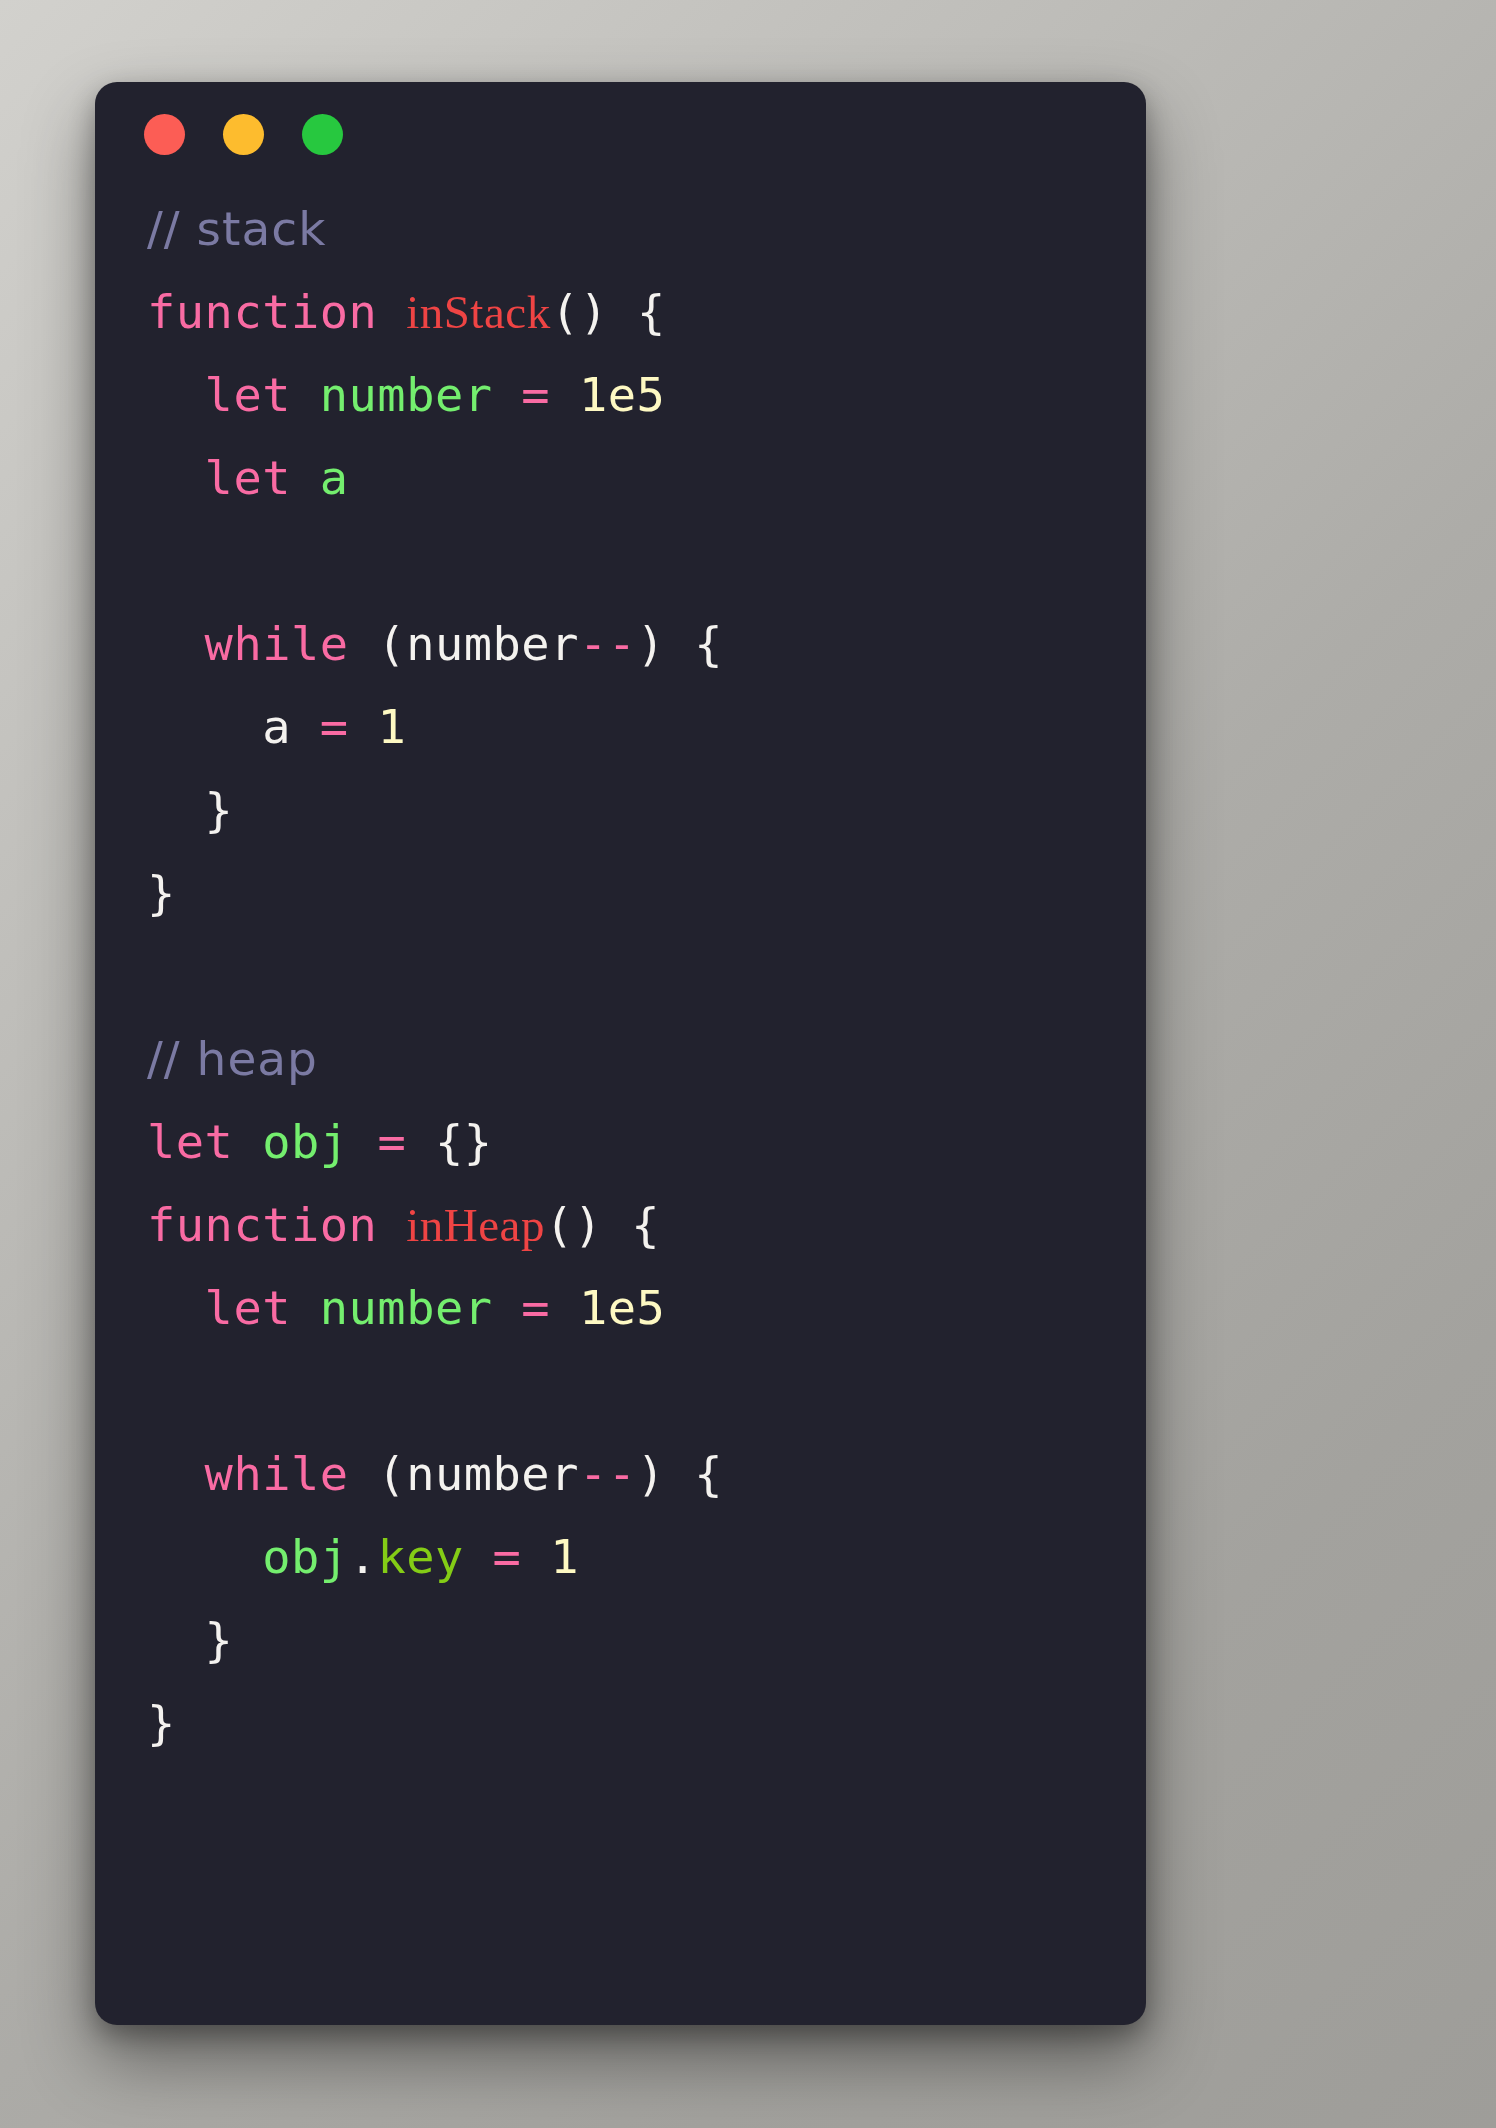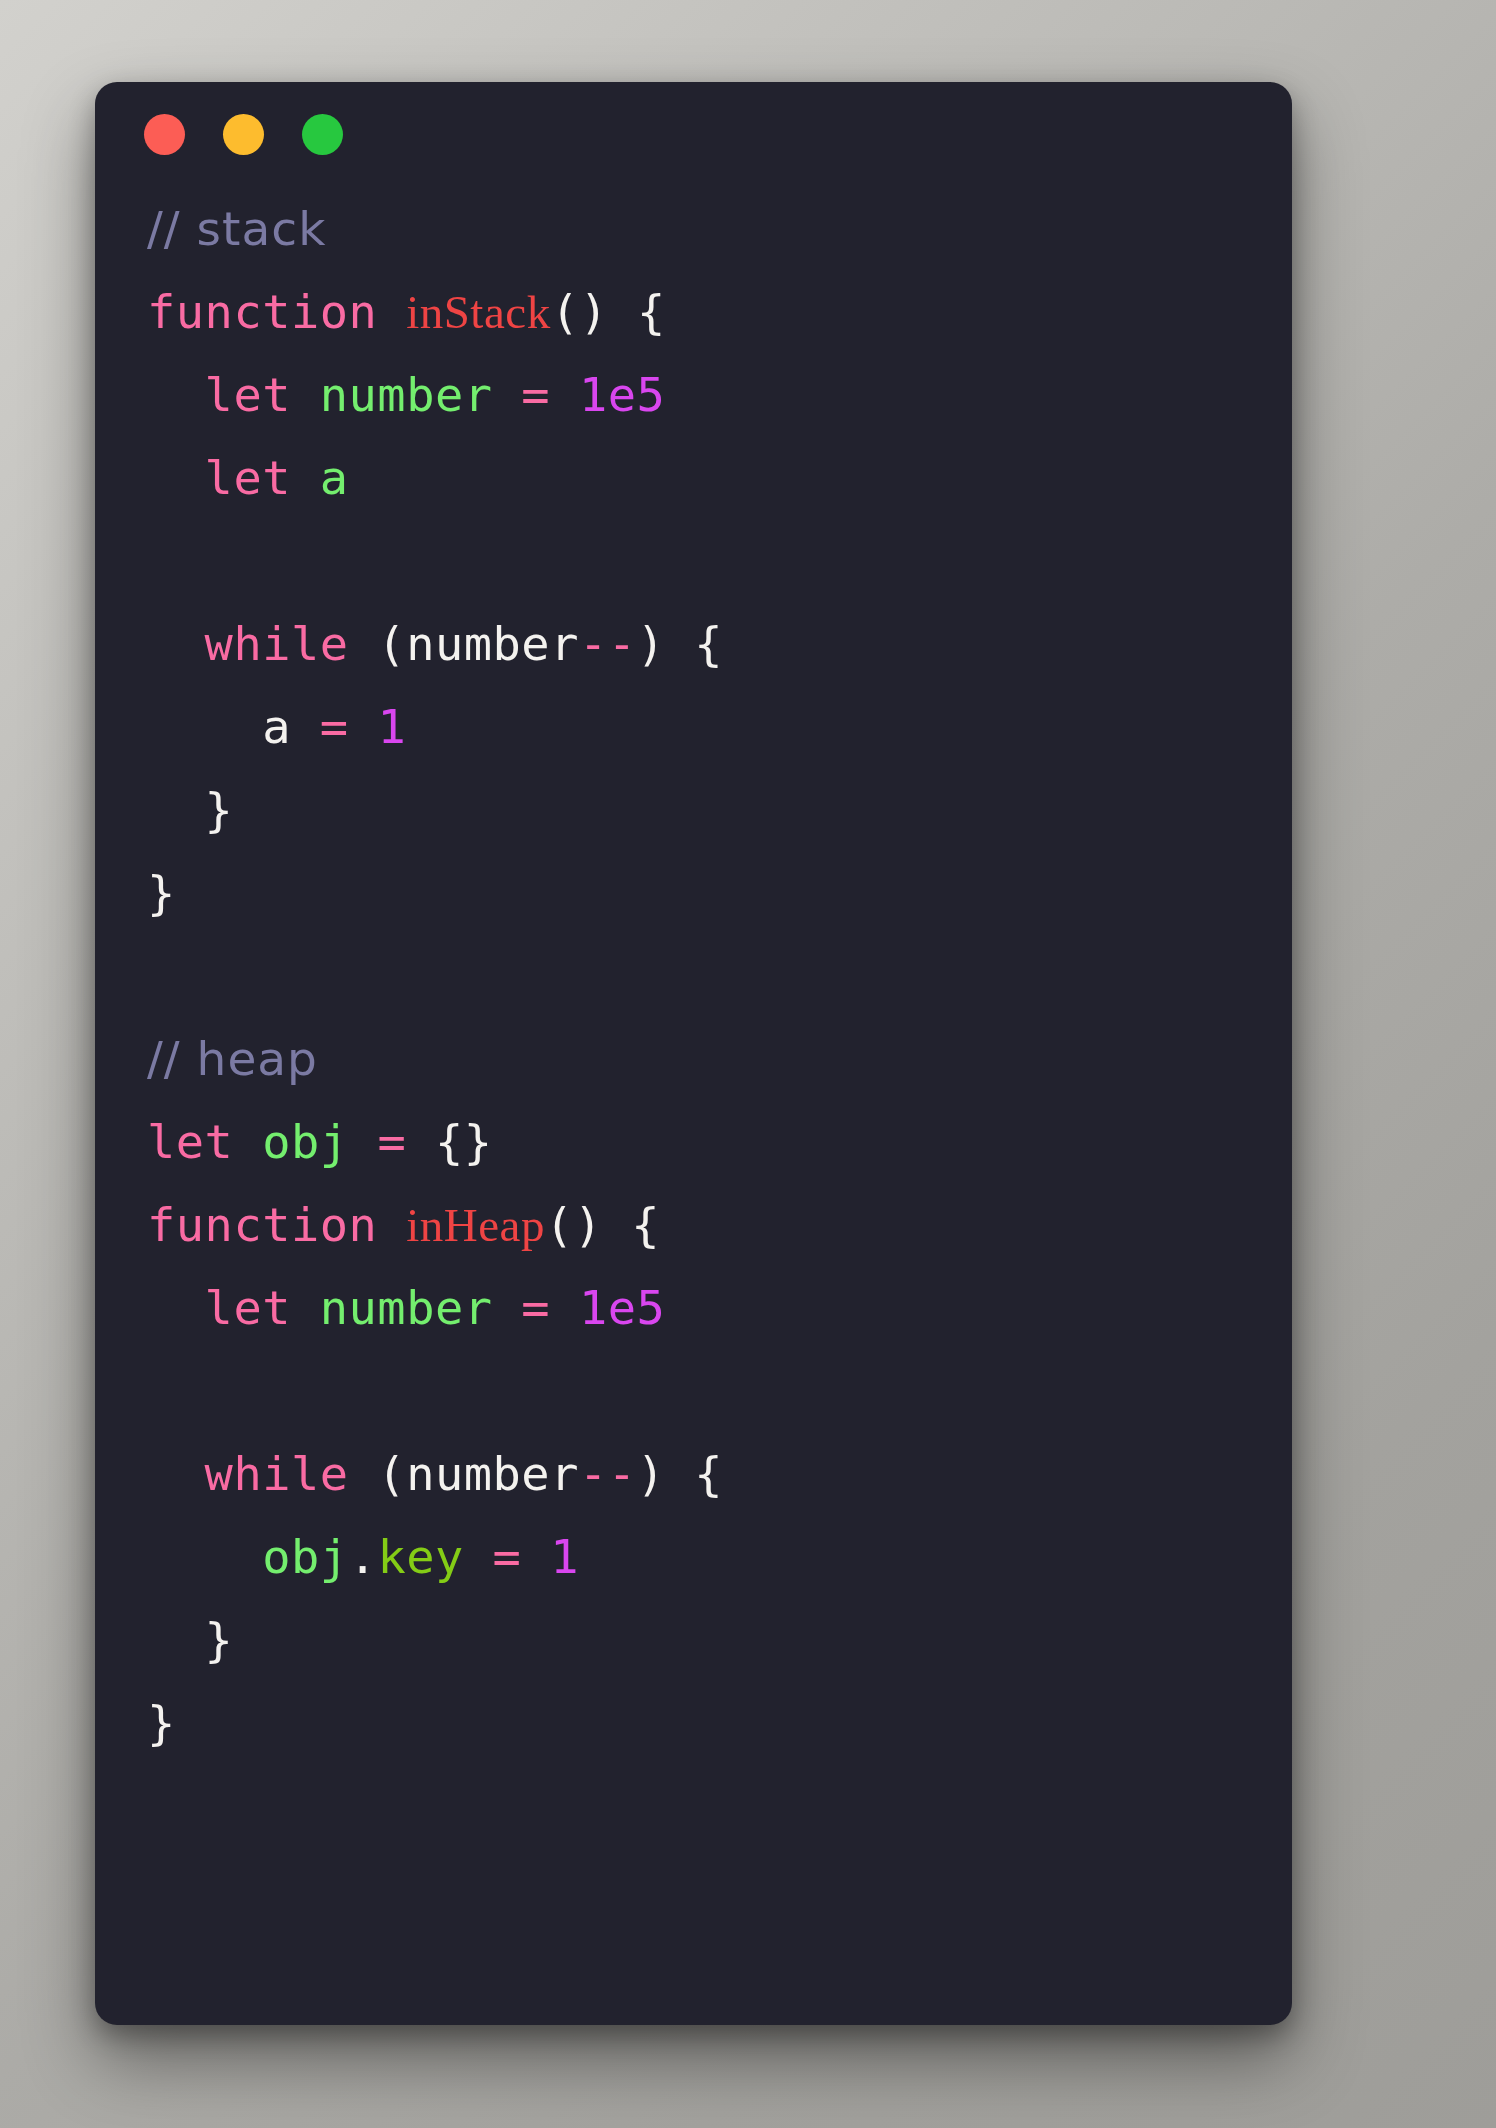--- a/index.html
+++ b/index.html
@@ -14,21 +14,21 @@
     font-family: "DejaVu Sans Mono", monospace;
     display: flex;
     align-items: flex-start;
     justify-content: center;
   }
 
   .code-window {
     position: absolute;
     left: 95px;
     top: 82px;
-    width: 1197px;
+    width: 1051px;
     height: 1943px;
     background: #22222e;
     border-radius: 22px;
     box-shadow: 0 34px 70px rgba(0,0,0,0.42),
                 0 10px 26px rgba(0,0,0,0.30);
     box-sizing: border-box;
     overflow: hidden;
   }
 
   .titlebar {
@@ -64,21 +64,21 @@
     font-family: "DejaVu Sans Mono", monospace;
     letter-spacing: 0.5px;
   }
   .line.blank { height: 83px; }
 
   
   .cm  { color: #7b7aa3; font-family: "DejaVu Sans", sans-serif; letter-spacing: 1px; }
   .kw  { color: #f96ba3; text-align: center; }
   .fn  { color: #ef4444; font-family: Liberation Serif, serif; }
   .var { color: #74ee6e; }
-  .num { color: #d946ef; }
+  .num { color: #fef9c3; }
   .op  { color: #f96ba3; }
   .pl  { color: #f4f2ef; }
   .prop{ color: #84cc16; margin-top: 12px; }
 </style>
 </head>
 <body>
 
 <div class="code-window">
 
   <div class="titlebar">

